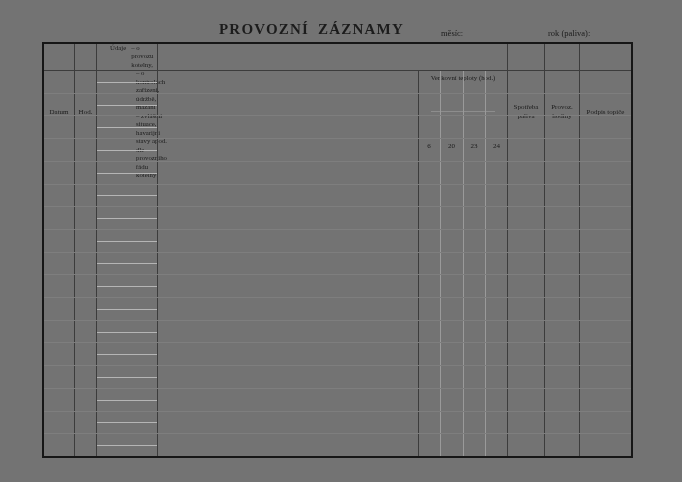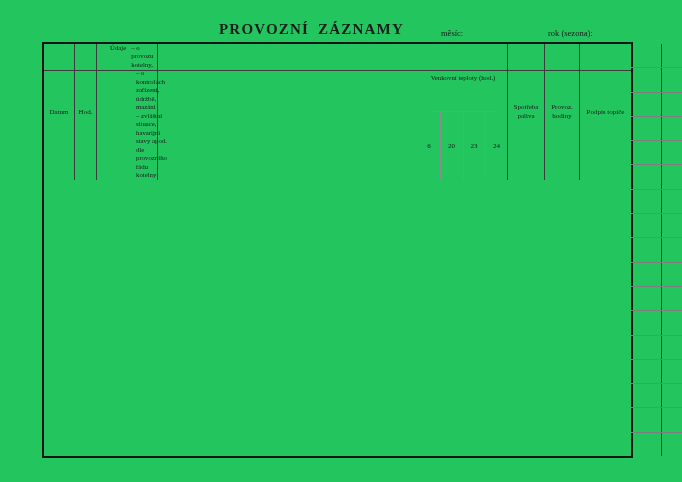--- a/index.html
+++ b/index.html
@@ -1,39 +1,39 @@
 <!DOCTYPE html>
 <html><head>
 <meta charset="utf-8">
 <style>
   * { margin:0; padding:0; box-sizing:border-box; }
   html,body { background:#ffffff; }
   .page {
     position:relative;
     width:682px; height:482px;
-    background:#22c55e;
+    background:#737373;
     font-family:"Liberation Serif", serif;
     color:#1c1c1c;
     overflow:hidden;
   }
   .form-title {
     position:absolute; left:219px; top:21px;
     font-size:15px; font-weight:bold;
     letter-spacing:1.2px; word-spacing:4px;
     white-space:nowrap;
   }
   .meta-label { position:absolute; top:28px; font-size:8.5px; }
   .month-label { left:433px;margin-left:8px; }
   .year-label  { left:548px; }
 
   .form-table {
     position:absolute; left:42px; top:42px;
     width:591px; height:416px;
     border:2px solid #161616;
-    display:flex; 
+    display:flex; flex-direction:column;
   }
   :root { --cols: 31px 22px 61px 261px 22px 23px 22px 22px 37px 35px 51px; }
 
   
   .thead {
     display:grid; grid-template-columns:var(--cols);
     height:27px; flex:0 0 27px;
     border-bottom:1px solid #3c3c3c;
     font-size:7px; line-height:1.2;
   }
@@ -77,21 +77,21 @@
     border-top:1px solid #b5b5b5;
   }
 </style>
 </head>
 <body>
 
 <div class="page">
 
   <div class="form-title">PROVOZNÍ ZÁZNAMY</div>
   <div class="meta-label month-label">měsíc:</div>
-  <div class="meta-label year-label">rok (sezona):</div>
+  <div class="meta-label year-label">rok (paliva):</div>
 
   <div class="form-table">
 
     <div class="thead">
       <div class="hc">
         <span>Datum</span>
       </div>
       <div class="hc">
         <span>Hod.</span>
       </div>

